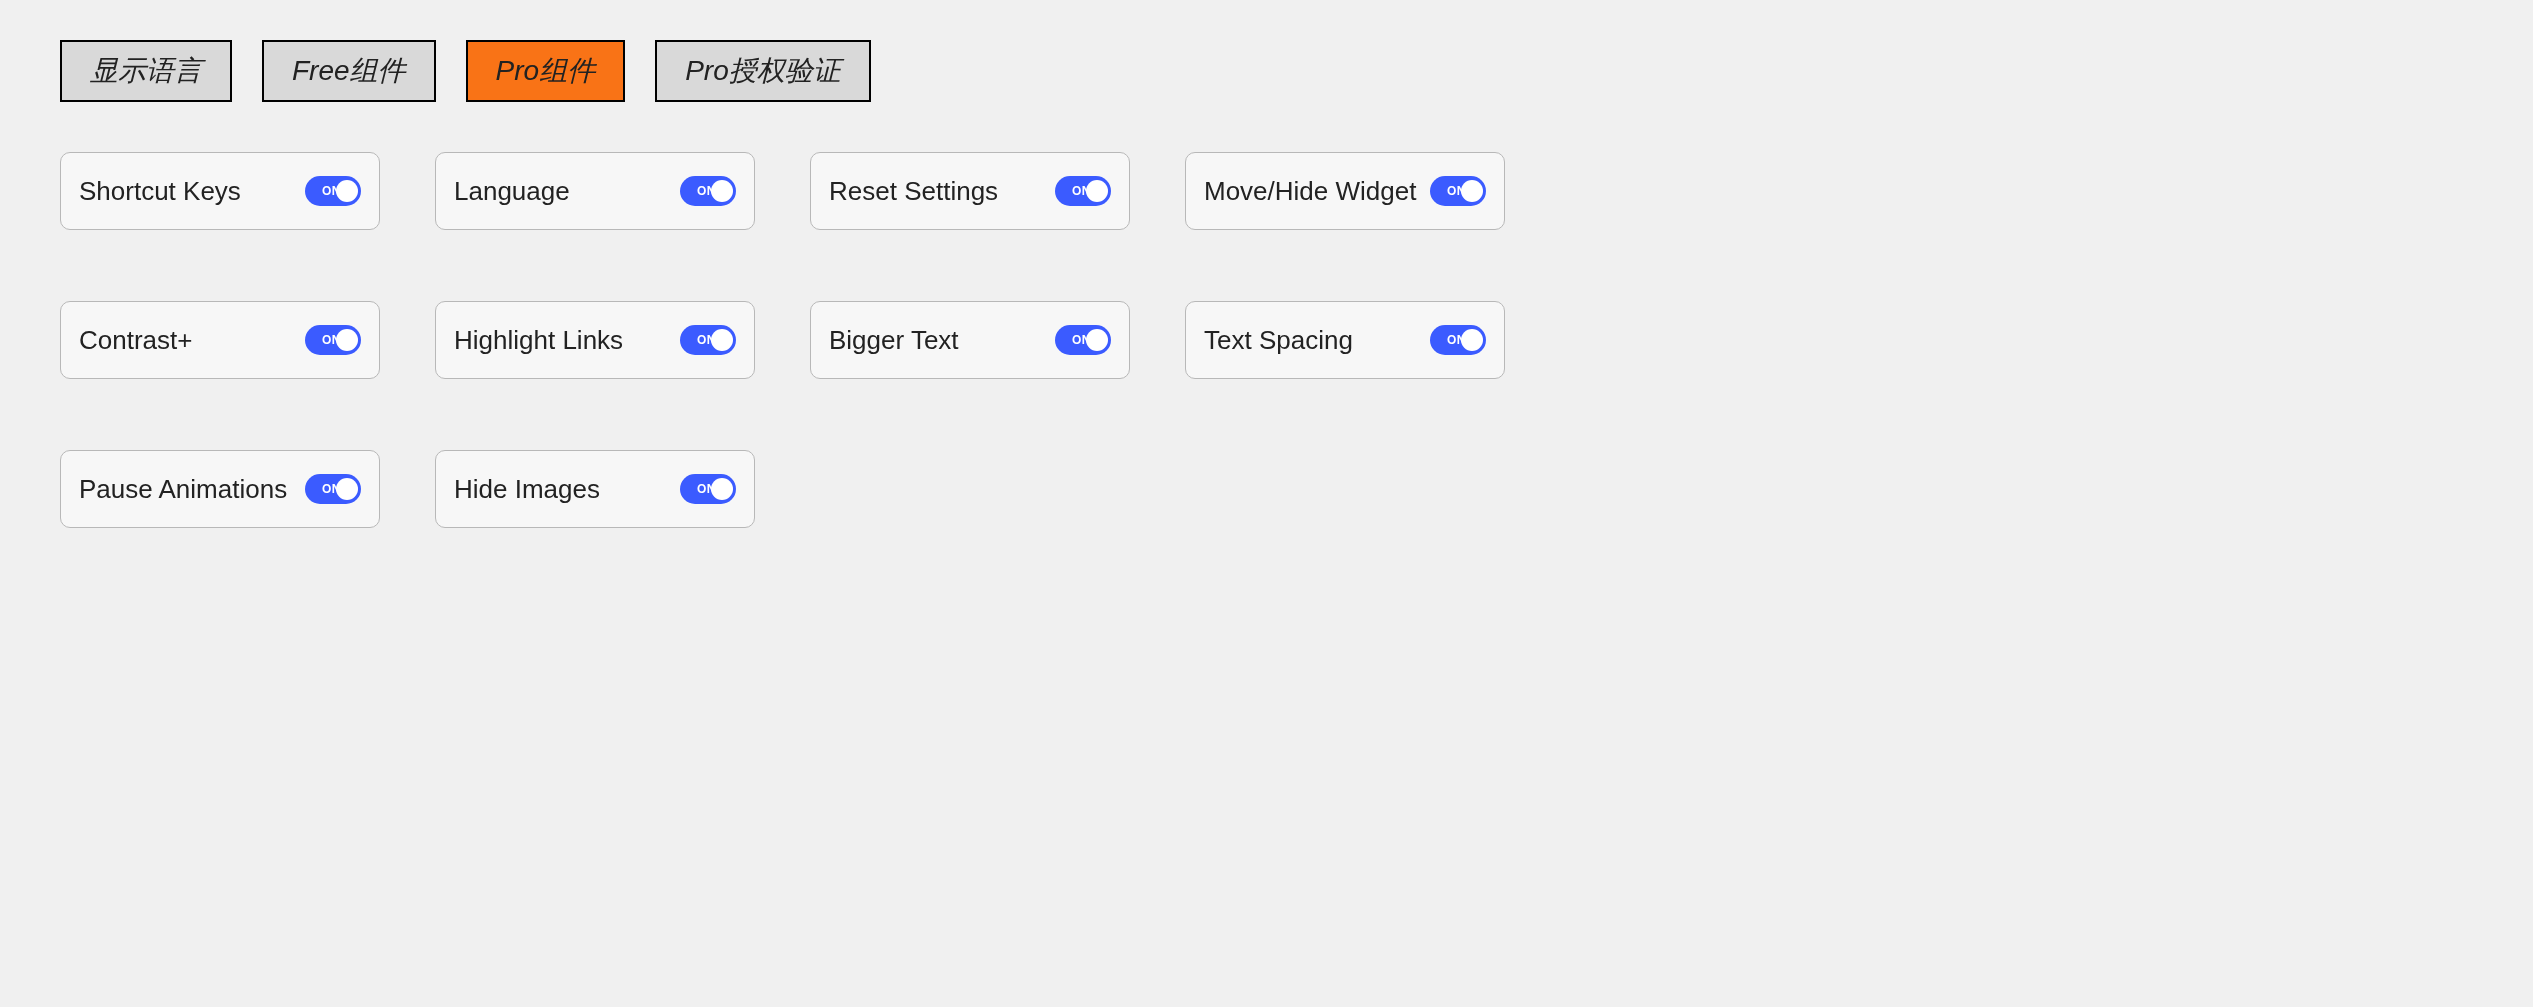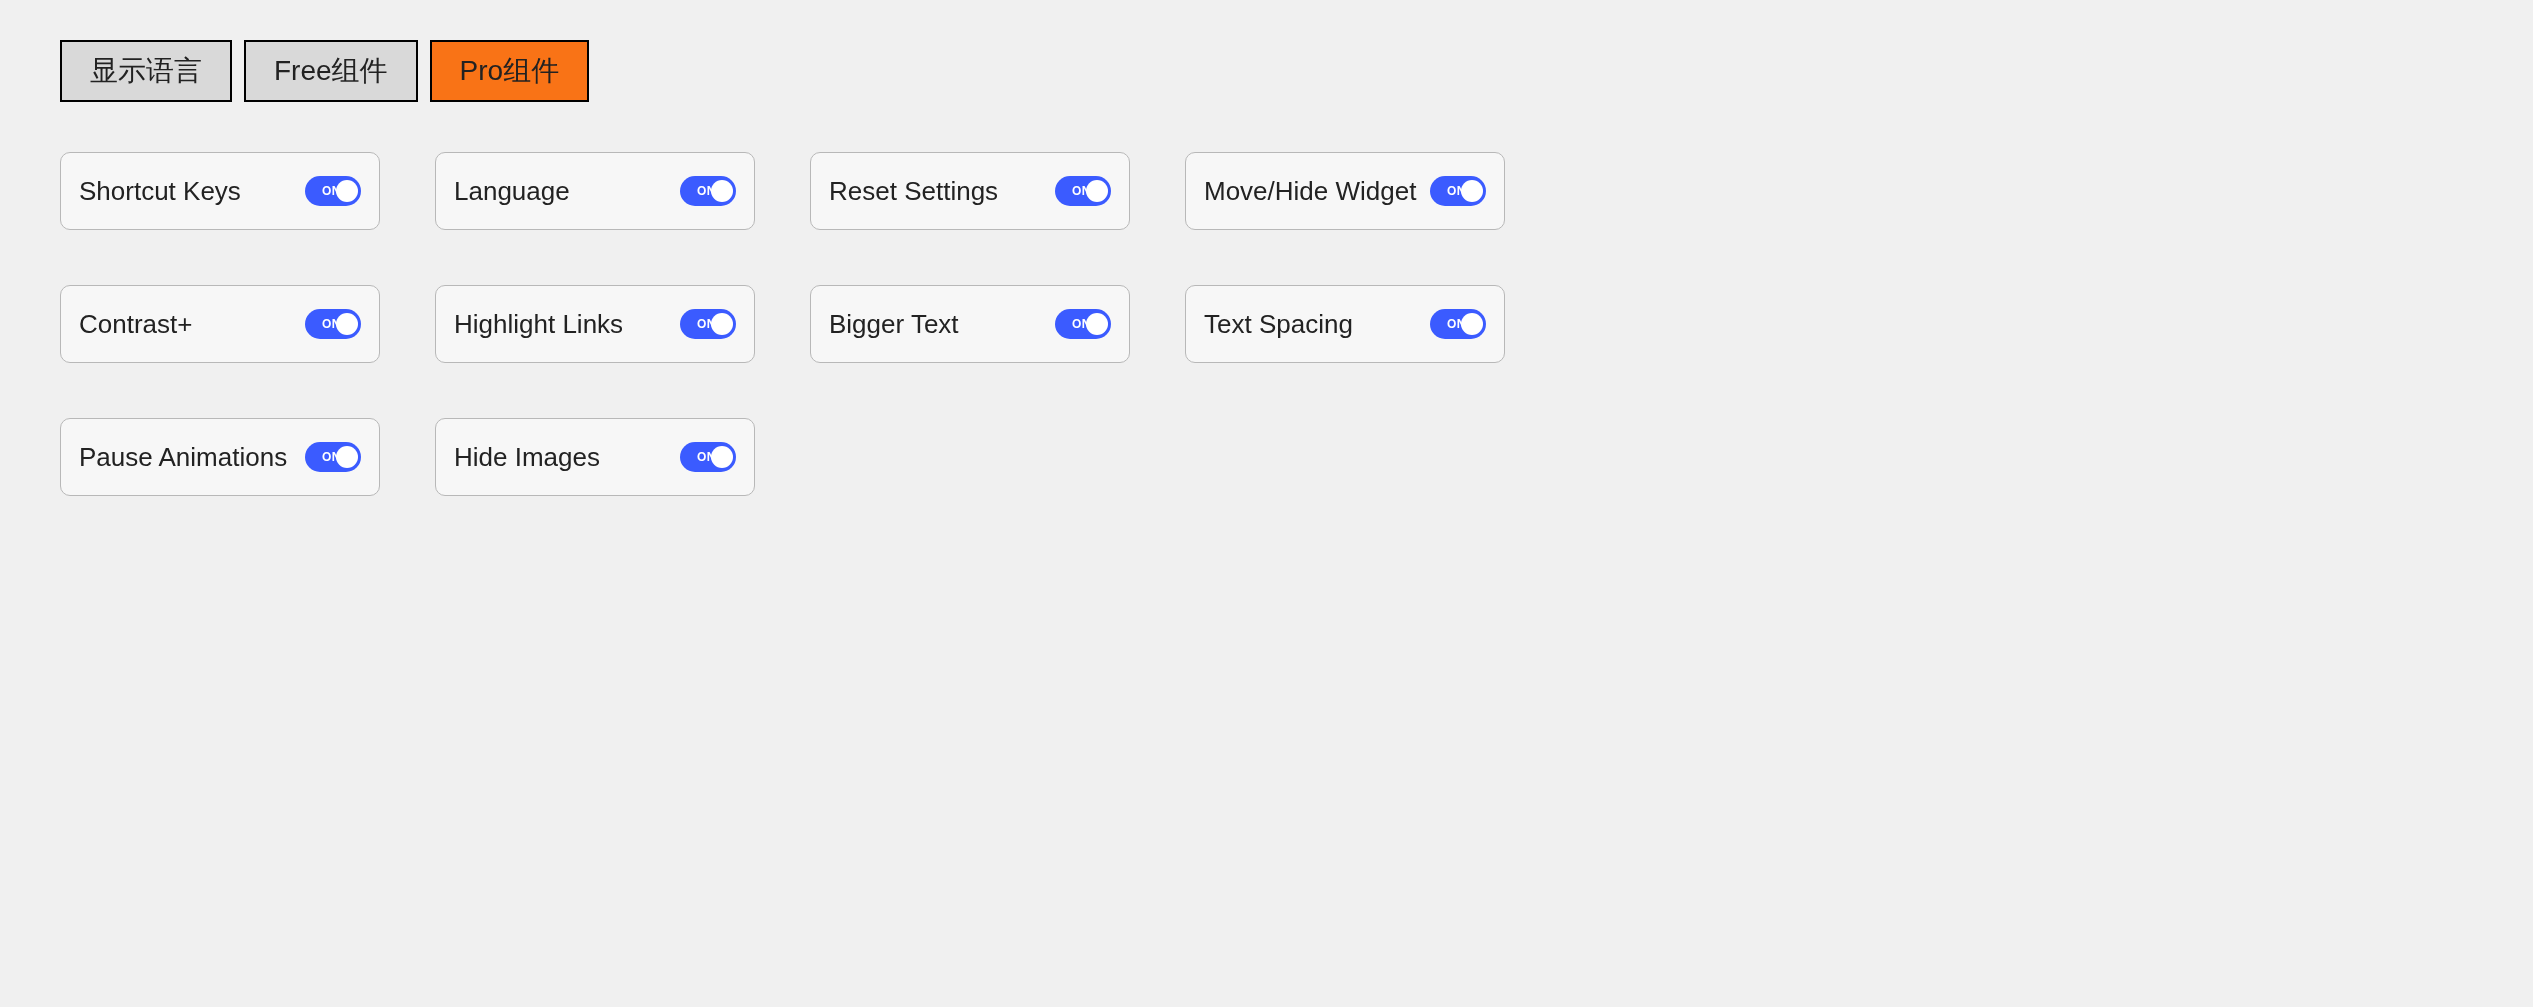--- a/index.html
+++ b/index.html
@@ -7,41 +7,42 @@
       margin: 0;
       padding: 0;
     }
     body {
       background: #f0f0f0;
       font-family: -apple-system, BlinkMacSystemFont, "Segoe UI", "PingFang SC", "Microsoft YaHei", sans-serif;
       padding: 40px 60px;
     }
     .tabs-row {
       display: flex;
-      gap: 12px;
+      gap: 30px;
       margin-bottom: 50px;
+      font-style: italic;
     }
     .tab {
       border: 2px solid #000;
       padding: 10px 28px;
       font-size: 28px;
       color: #222;
       cursor: pointer;
       user-select: none;
     }
     .tab.filled {
       background: #d9d9d9;
     }
     .tab.outline {
       background: #f97316;
     }
     .cards-grid {
       display: flex;
       flex-direction: column;
-      gap: 55px;
+      gap: 71px;
     }
     .cards-row {
       display: flex;
       gap: 55px;
     }
     .card {
       width: 320px;
       height: 78px;
       border: 1px solid #b8b8b8;
       border-radius: 10px;
@@ -87,20 +88,21 @@
       border-radius: 50%;
     }
   </style>
 </head>
 <body>
 
 <div class="tabs-row">
   <div class="tab filled">显示语言</div>
   <div class="tab filled">Free组件</div>
   <div class="tab outline">Pro组件</div>
+  <div class="tab filled">Pro授权验证</div>
 </div>
 
 <div class="cards-grid">
 
   <div class="cards-row">
     <div class="card">
       <span class="card-label">Shortcut Keys</span>
       <div class="toggle">
         <span class="toggle-on-label">ON</span>
         <div class="toggle-knob"></div>

